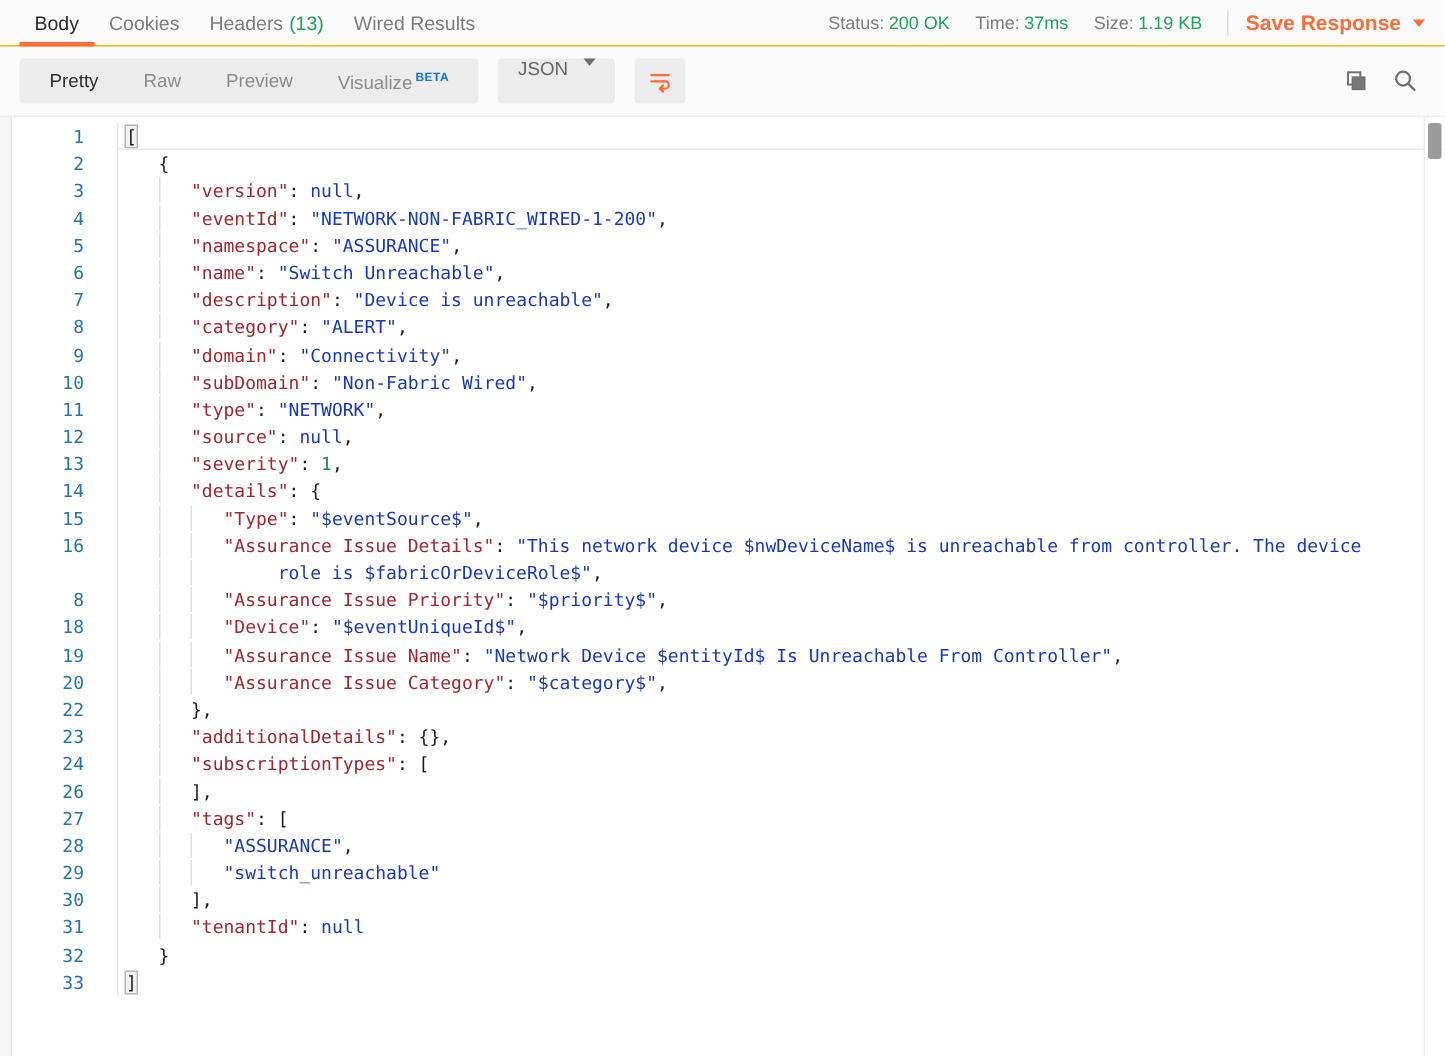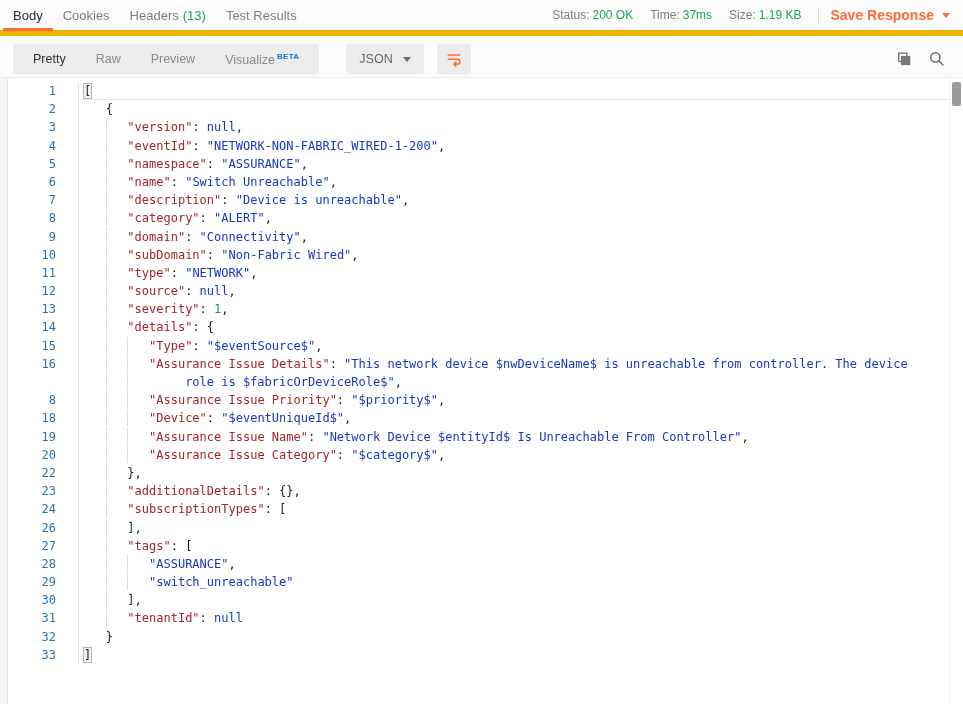--- a/index.html
+++ b/index.html
@@ -1,21 +1,21 @@
 <!DOCTYPE html>
 <html style="--accent-orange: #FF6C37; --success-green: #1BA55C; --key-red: #A3242B; --string-blue: #1637C3; --number-green: #1E9145; --line-number-blue: #2474AD;"><head>
 <meta charset="utf-8">
 <style>
   * { margin:0; padding:0; box-sizing:content-box; }
   html,body { width:963px; height:704px; background:#fff; overflow:hidden;
               font-family:"Liberation Sans", sans-serif; }
 
   
-  .tabbar { height:30px; background:#fbfbfb; border-bottom:6px solid #eab308;
-            display:flex; align-items:stretch; padding-left:3px; position:relative;justify-content:center; }
+  .tabbar { height:30px; background:#fbfbfb; border-bottom:1px solid #eab308;
+            display:flex; align-items:stretch; padding-left:13px; position:relative;justify-content:center; }
   .tab { padding:0 10px; display:flex; align-items:center; font-size:13px;
          color:#7d7d7d; position:relative; cursor:pointer; white-space:nowrap; }
   .tab.active { color:#2b2b2b; }
   .tab.active::after { content:""; position:absolute; left:0; right:0; bottom:-1px;
                        height:3px; background:var(--accent-orange,#FF6C37); }
   .tab .count { color:var(--success-green,#1BA55C); margin-left:4px; }
 
   .meta { margin-left:auto; display:flex; align-items:center; padding-right:13px;
           font-size:12px; color:#7d7d7d; }
   .pair { margin-left:17px; white-space:nowrap; }
@@ -31,21 +31,21 @@
   
   .toolbar { height:46px; background:#fbfbfb; display:flex; align-items:center;
              padding:0 13px; }
   .views { display:flex; background:#ececec; border-radius:3px; height:30px;
            align-items:center; padding:0 5px; }
   .view { padding:0 15px; font-size:12.5px; color:#8c8c8c; line-height:30px; cursor:pointer; }
   .view.active { color:#2f2f2f; }
   .badge { font-size:8px; font-weight:bold; color:#1673E0; vertical-align:super;
            margin-left:2px; letter-spacing:.3px; }
   .lang { background:#ececec; border-radius:3px; height:30px; display:flex;
-          align-items:center; padding:0 13px; margin-left:27px; font-size:12.5px;
+          align-items:flex-start; padding:0 13px; margin-left:13px; font-size:12.5px;
           color:#666; cursor:pointer; }
   .lang .caret { margin-left:10px; }
   .wrapbtn { background:#ececec; border-radius:3px; height:30px; width:34px;
              margin-left:13px; display:flex; align-items:center; justify-content:center;
              cursor:pointer; }
   .right-icons { margin-left:auto; display:flex; align-items:center; gap:17px;
                  padding-right:5px; }
   .iconbtn { cursor:pointer; display:flex; align-items:center; }
 
   
@@ -84,21 +84,21 @@
     <span>Body</span>
   </div>
   <div class="tab">
     <span>Cookies</span>
   </div>
   <div class="tab">
     <span>Headers</span>
     <span class="count">(13)</span>
   </div>
   <div class="tab">
-    <span>Test Results</span>
+    <span>Wired Results</span>
   </div>
 
   <div class="meta">
     <span class="pair">
       <span>Status:</span><span class="val">200 OK</span>
     </span>
     <span class="pair">
       <span>Time:</span><span class="val">37ms</span>
     </span>
     <span class="pair">

